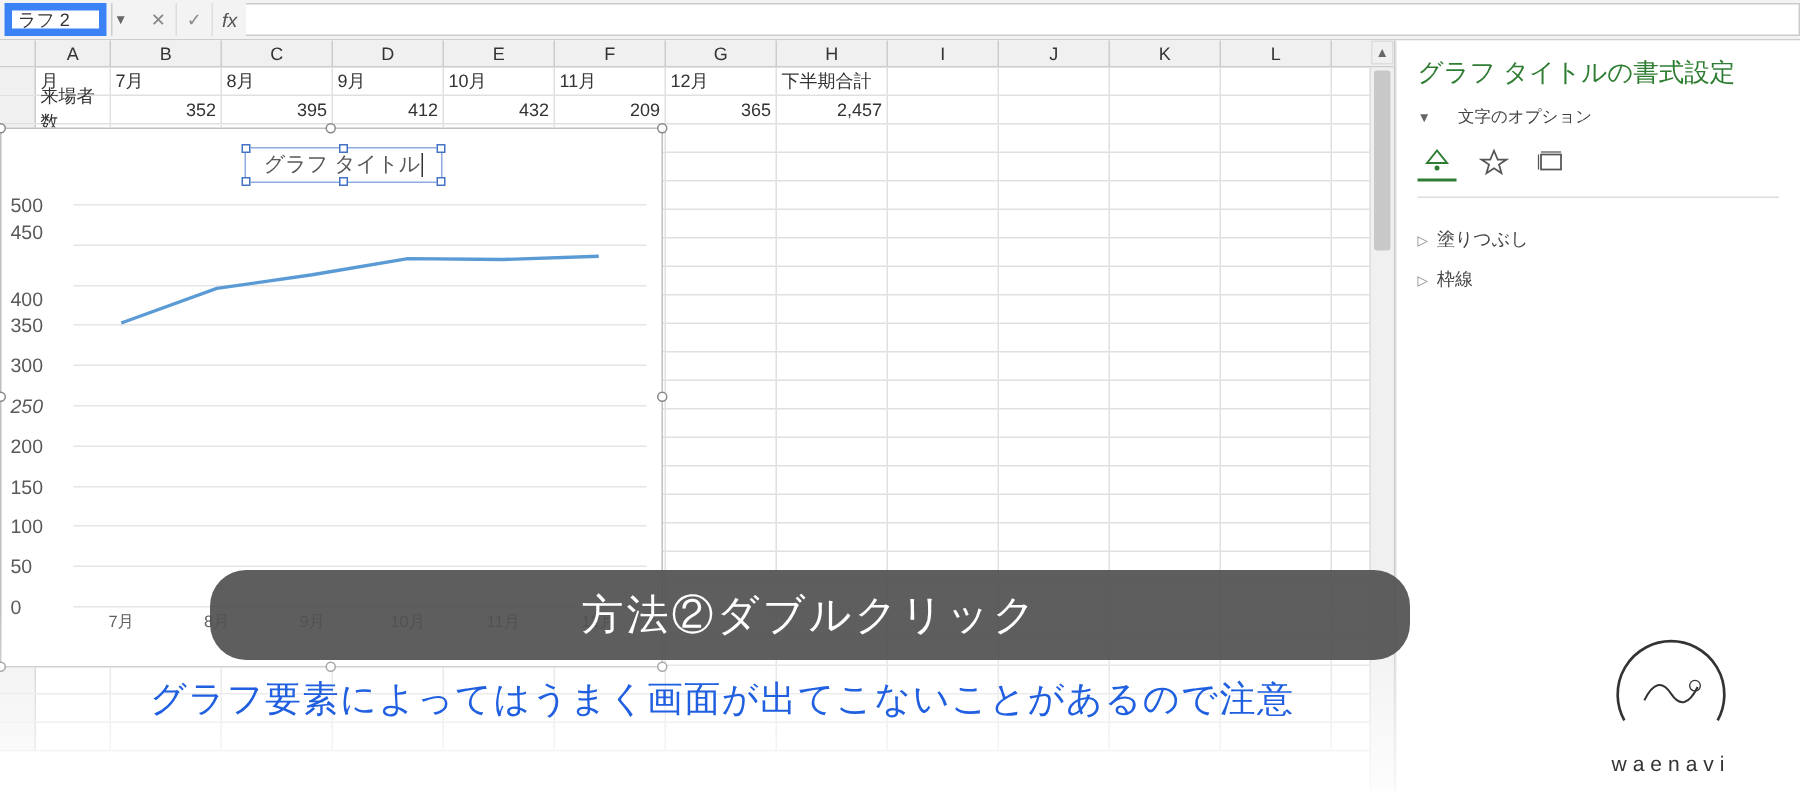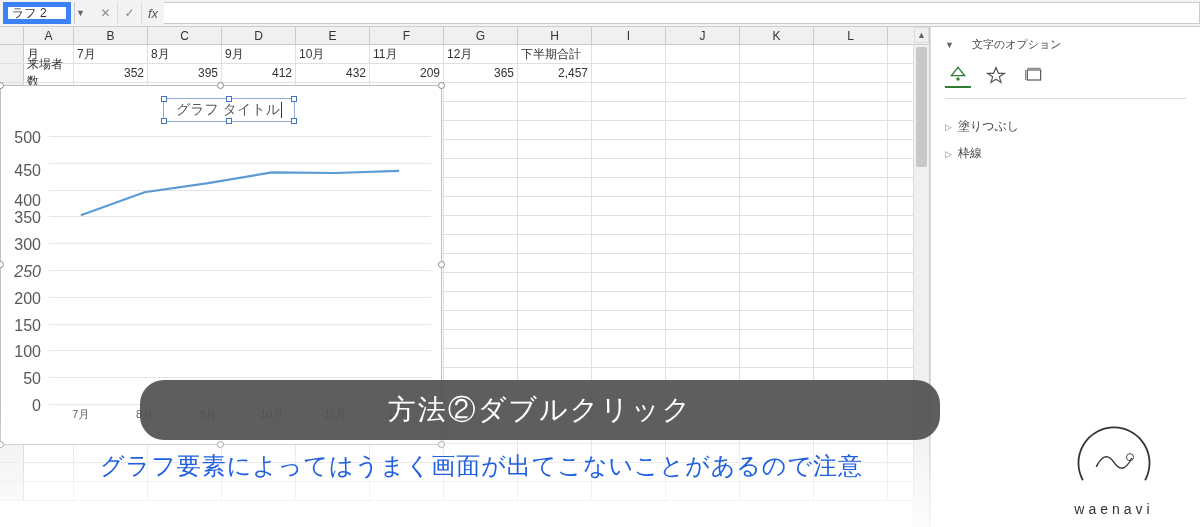--- a/index.html
+++ b/index.html
@@ -126,22 +126,22 @@
     position:absolute;width:6px;height:6px;background:#fff;border:1px solid #4472c4;
   }
   .tht1{left:-3px;top:-3px;} .tht2{right:-3px;top:-3px;}
   .tht3{left:-3px;bottom:-3px;} .tht4{right:-3px;bottom:-3px;}
   .tht5{left:50%;top:-3px;margin-left:-3px;} .tht6{left:50%;bottom:-3px;margin-left:-3px;}
 
   .plot-area{
     position:absolute; left:48px; top:50px; right:10px; bottom:40px;
   }
   .ytick{
-    position:absolute; left:-42px; width:34px; text-align:right;
-    font-size:16px;color:#595959;
+    position:absolute; left:-42px; width:34px; text-align:left;
+    font-size:13px;color:#595959;
   }
   .grid{
     position:absolute;left:0;right:0;height:0;border-top:1px solid #e6e6e6;
   }
   .xtick{
     position:absolute;bottom:-18px;font-size:11px;color:#595959;
     transform:translateX(-50%);
   }
   svg.line{position:absolute;left:0;top:0;width:100%;height:100%;}
   .line path{fill:none;stroke:#5b9bd5;stroke-width:2.2;}
@@ -632,21 +632,21 @@
           <div class="ytick" style="top: 153.8px;">200</div>
           <div class="grid" style="top: 134px;"></div>
           <div class="ytick" style="top: 127px; font-style: italic;">250</div>
           <div class="grid" style="top: 107.2px;"></div>
           <div class="ytick" style="top: 100.2px;">300</div>
           <div class="grid" style="top: 80.4px;"></div>
           <div class="ytick" style="top: 73.4px;">350</div>
           <div class="grid" style="top: 53.6px;"></div>
           <div class="ytick" style="top: 56px;">400</div>
           <div class="grid" style="top: 26.8px;"></div>
-          <div class="ytick" style="top: 26px;">450</div>
+          <div class="ytick" style="top: 11px;">450</div>
           <div class="grid" style="top: 0px;"></div>
           <div class="ytick" style="top: -7px;">500</div>
           <div class="xtick" style="left: 31.8333px;">7月</div>
           <div class="xtick" style="left: 95.5px;">8月</div>
           <div class="xtick" style="left: 159.167px;">9月</div>
           <div class="xtick" style="left: 222.833px;">10月</div>
           <div class="xtick" style="left: 286.5px;">11月</div>
           <div class="xtick" style="left: 350.167px;">12月</div>
           <svg class="line" viewBox="0 0 382 268" preserveAspectRatio="none">
             <path d="M31.833333333333332 79.328 L95.5 56.28 L159.16666666666669 47.168 L222.83333333333334 36.448 L286.5 36.984 L350.16666666666663 34.84 "></path>
@@ -654,20 +654,21 @@
         </div>
     </div>
 
     <div class="scrollbar-v">
       <div class="arrow up">▲</div>
       <div class="thumb"></div>
     </div>
   </div>
 
   <div class="format-panel">
+    <div class="fp-title">グラフ タイトルの書式設定</div>
     <div class="fp-sub">
       <span class="dd">▼</span>
       <span>文字のオプション</span>
     </div>
     <div class="fp-icons">
       <div class="fp-icon sel">
         <svg viewBox="0 0 24 24">
             <path d="M4 14 L12 4 L20 14 Z" fill="none" stroke="#2e7d32" stroke-width="1.6"></path>
             <circle cx="12" cy="18" r="2" fill="#2e7d32"></circle>
           </svg>

